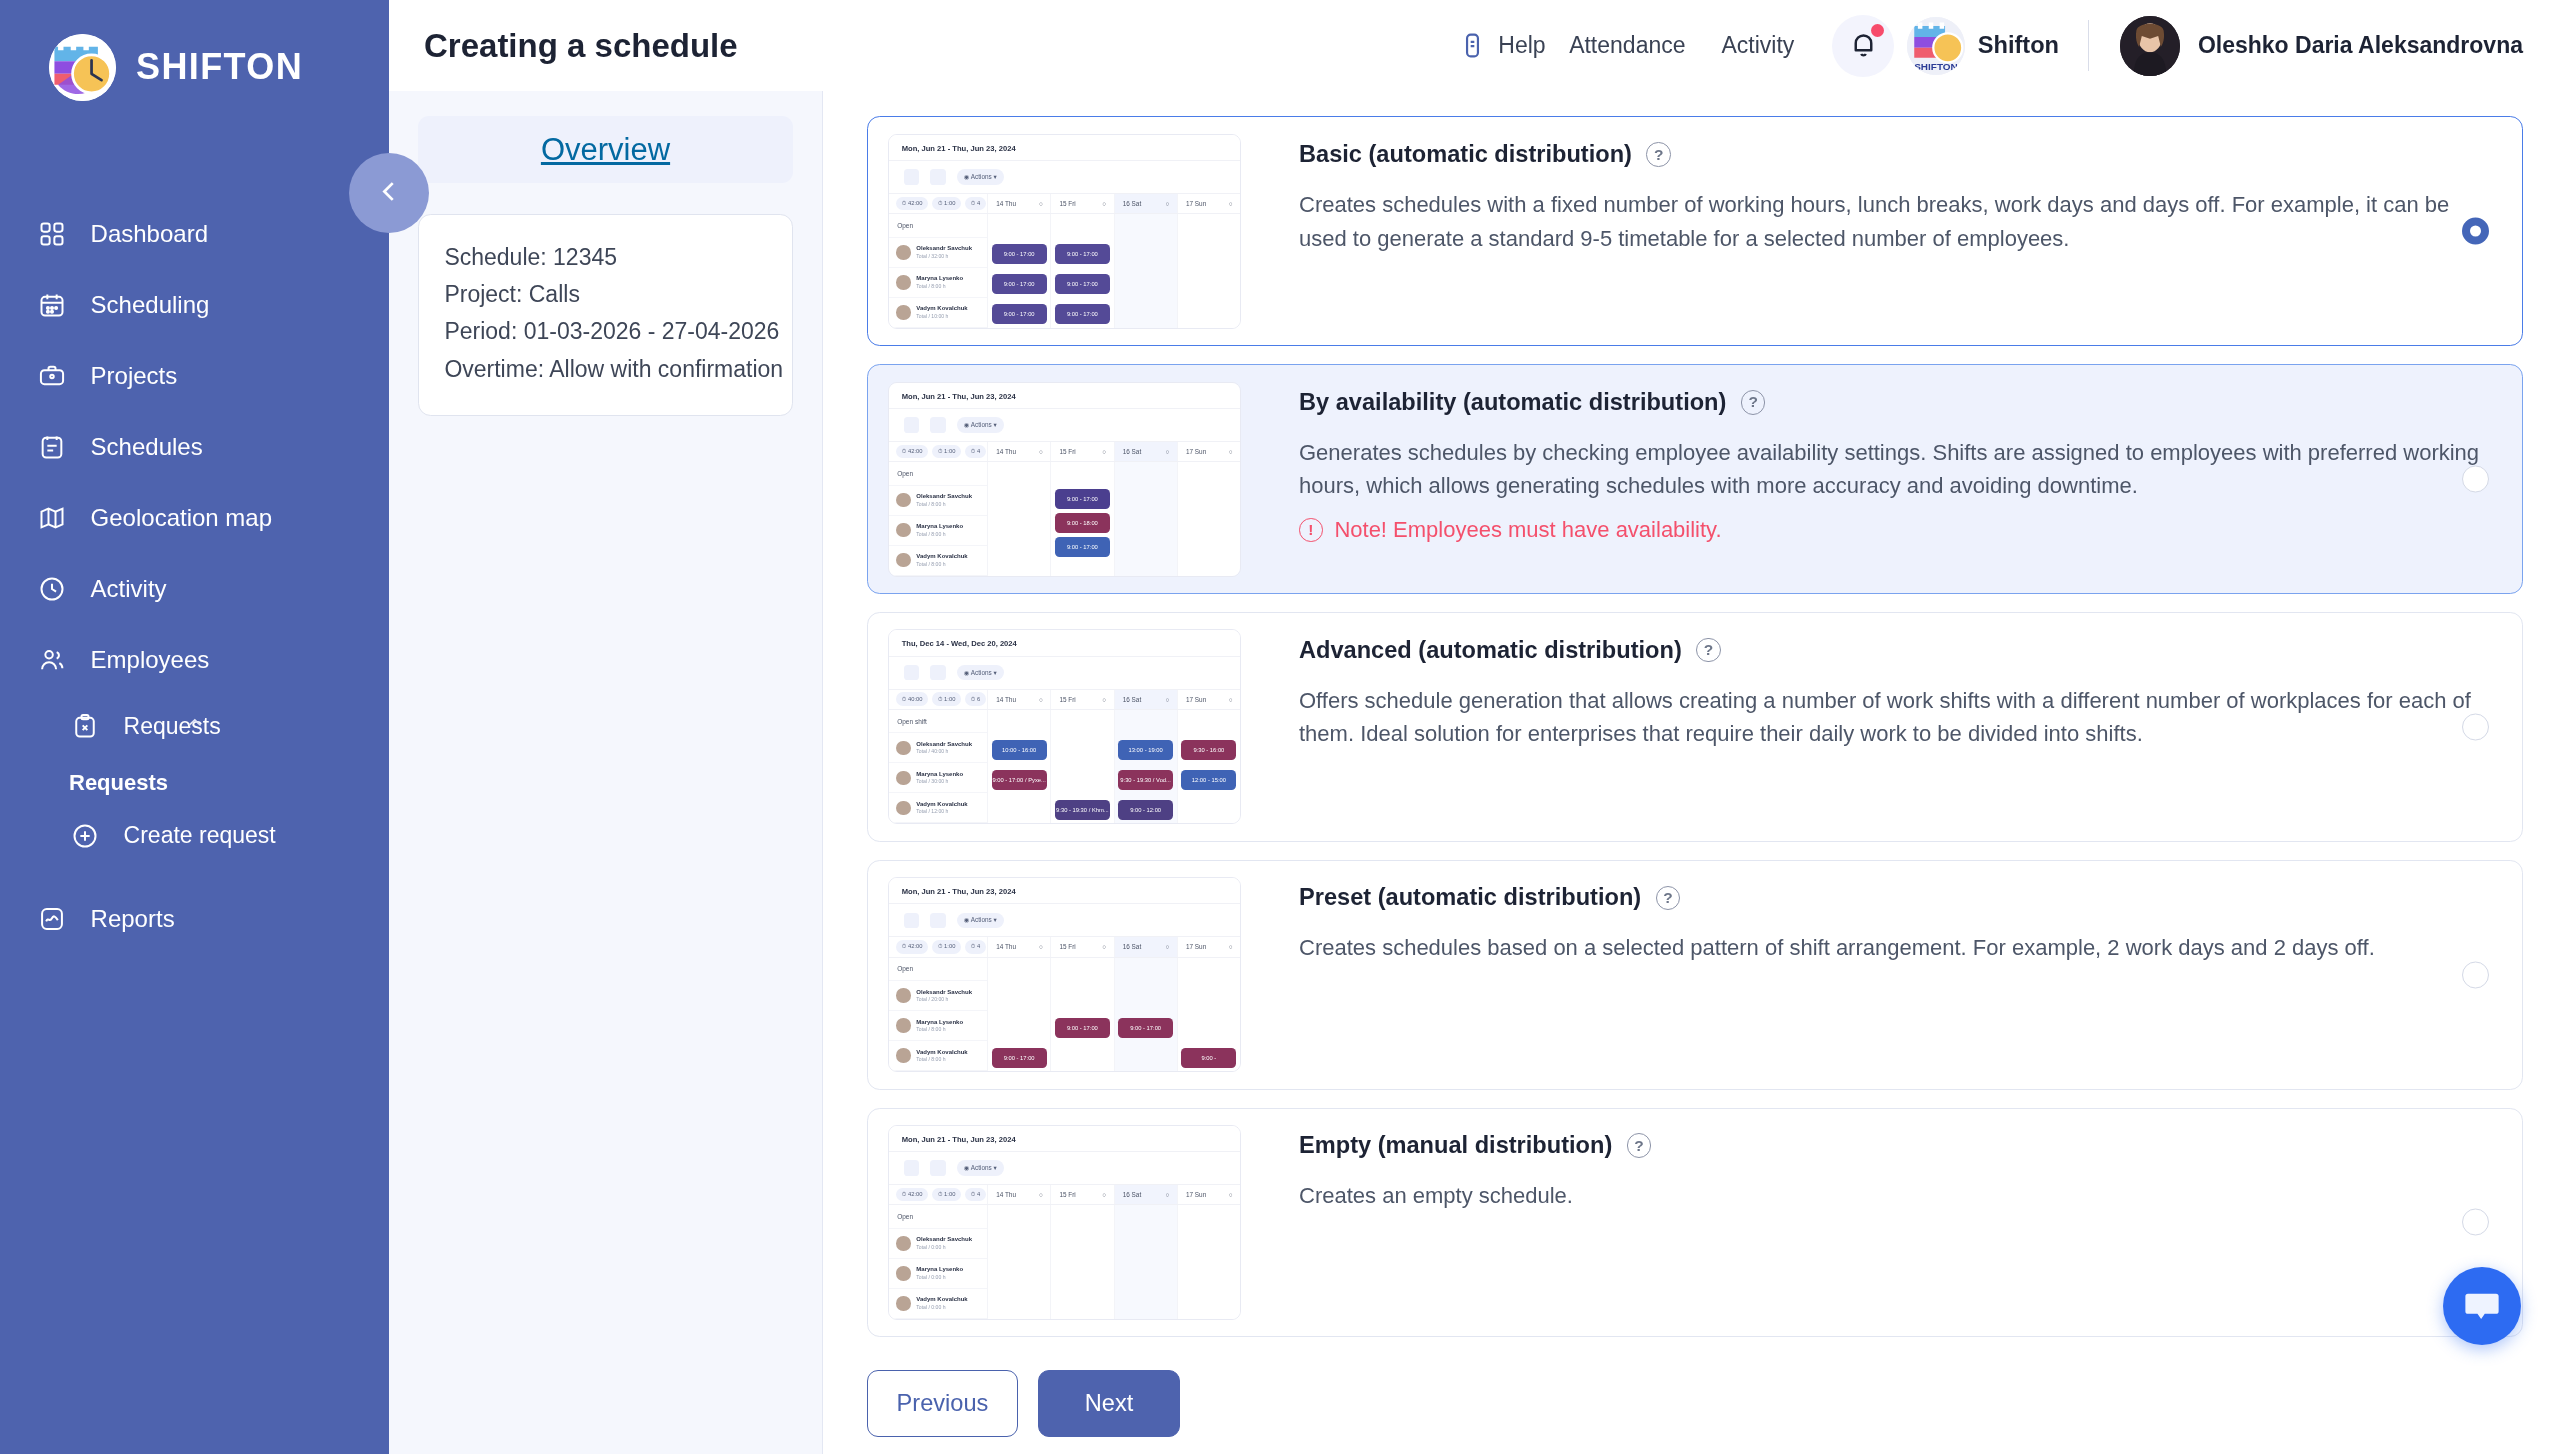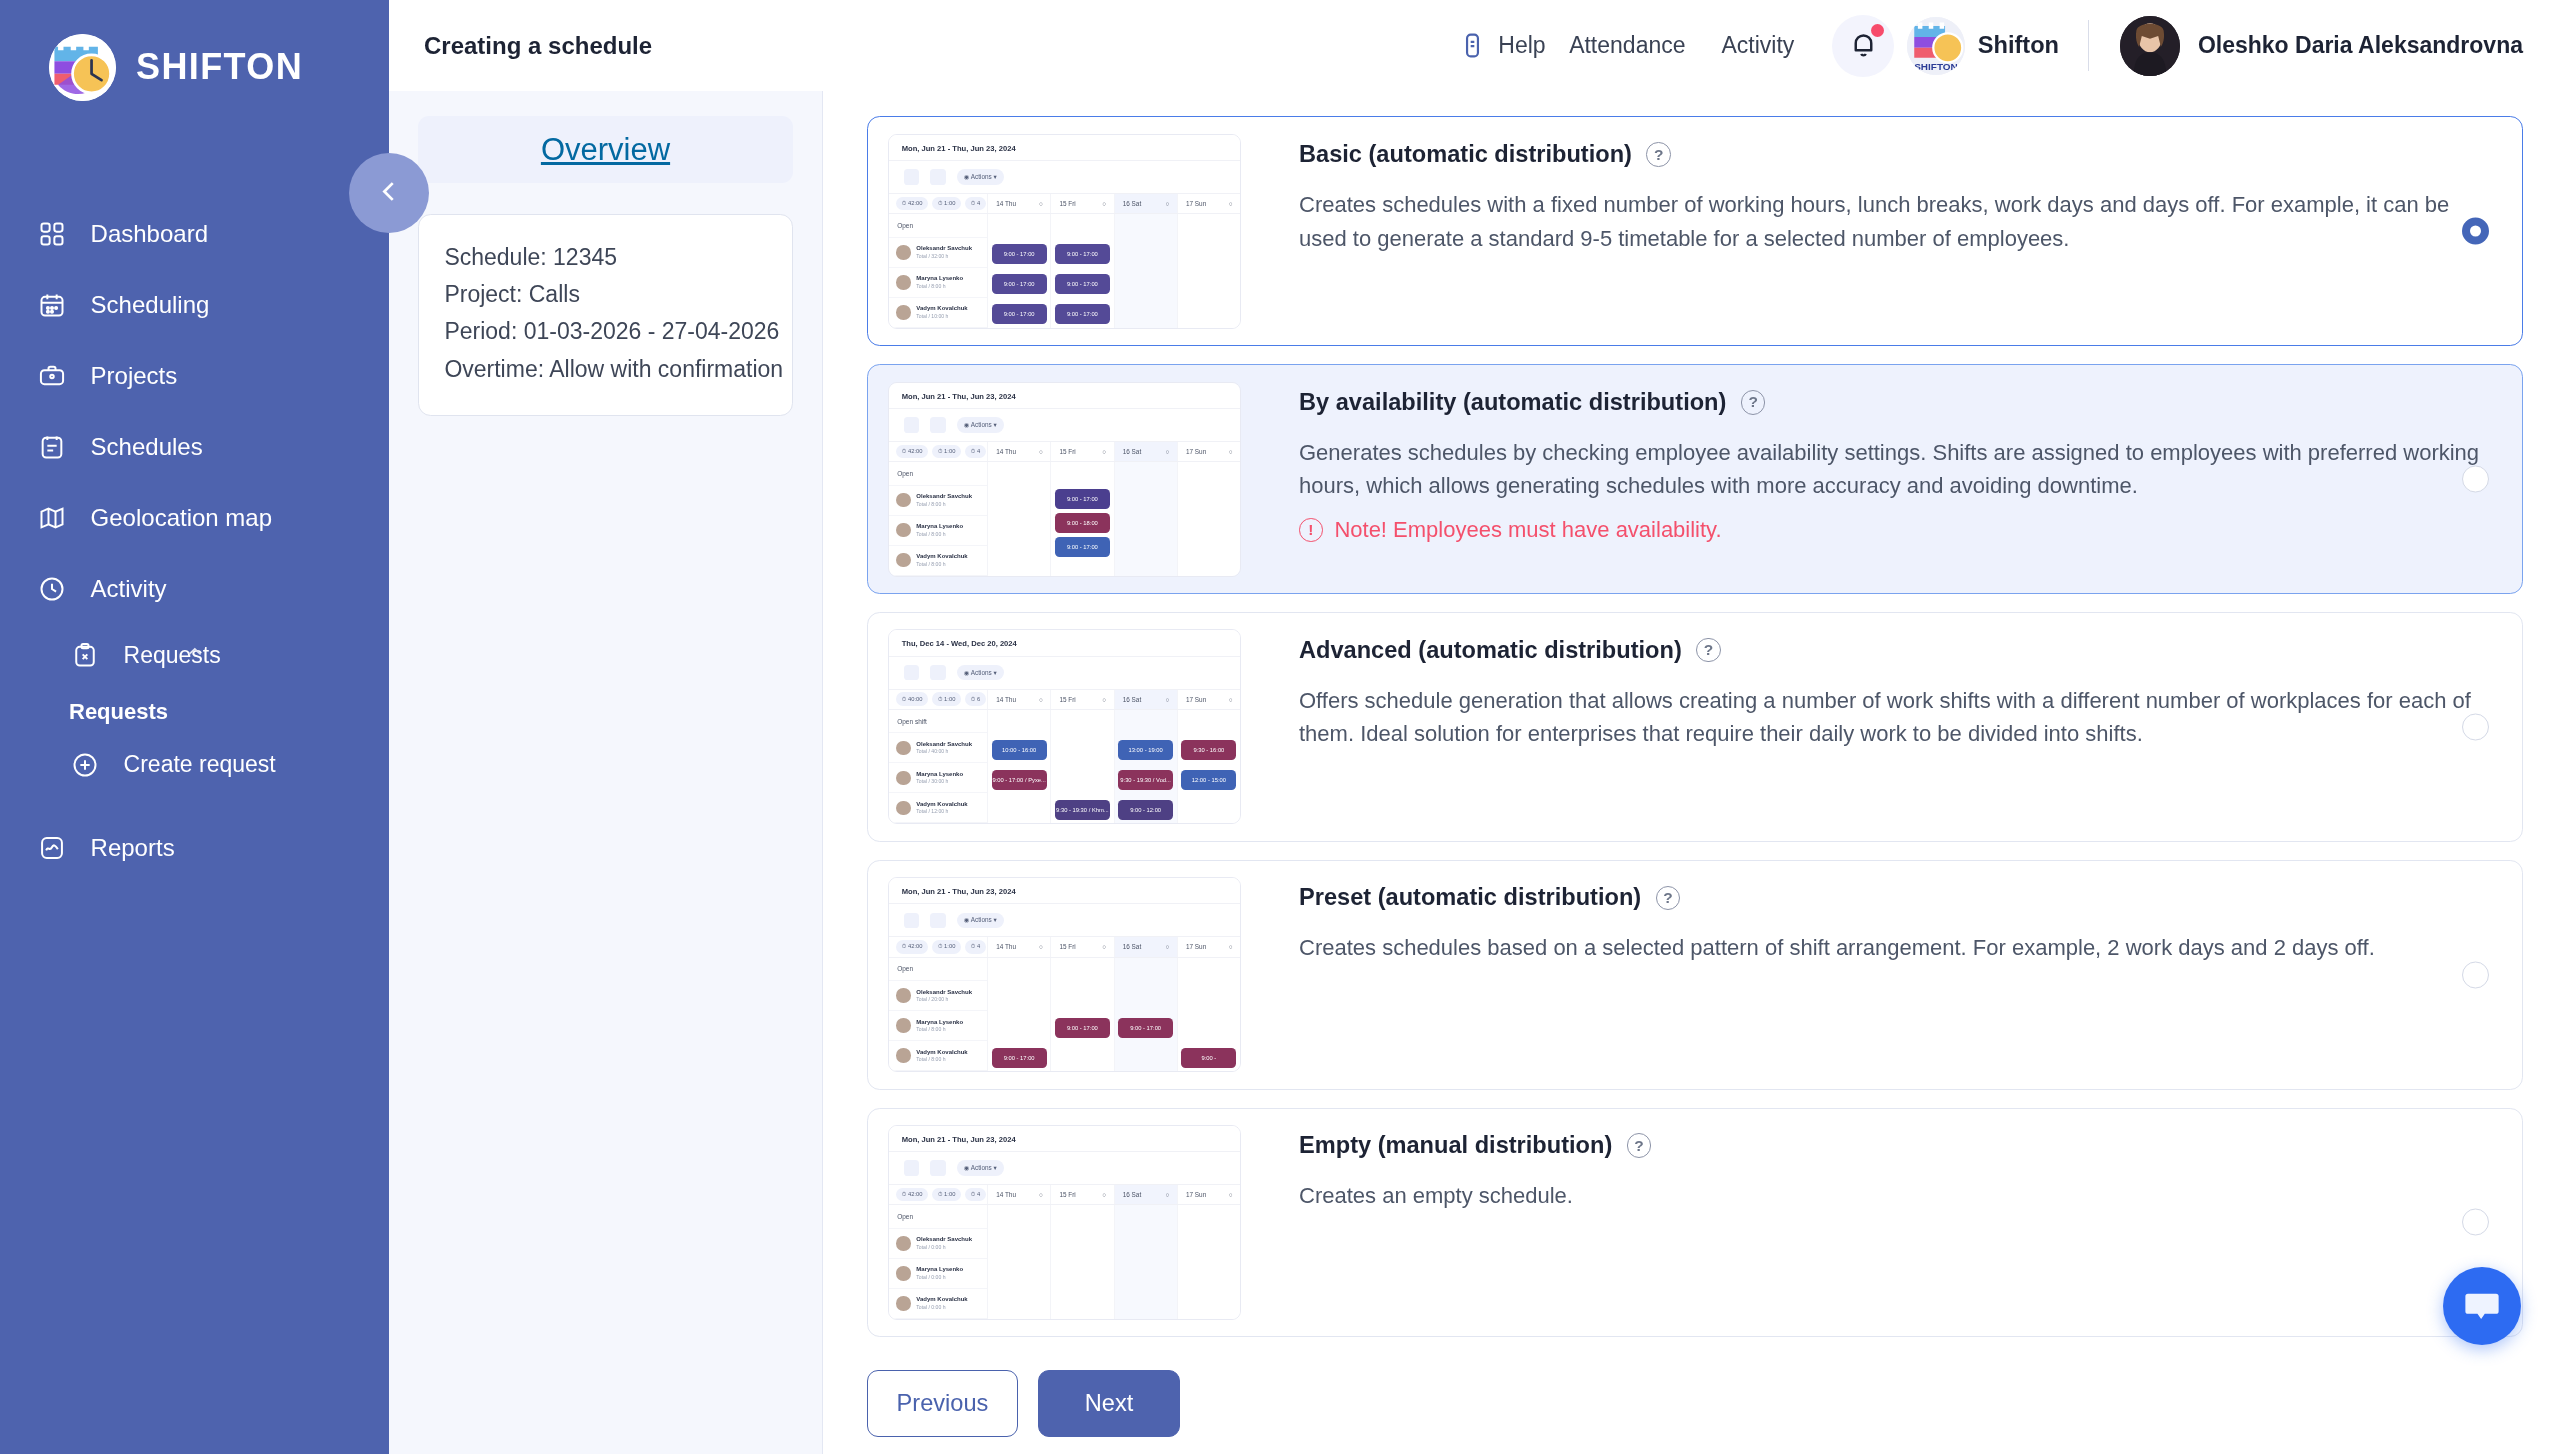--- a/index.html
+++ b/index.html
@@ -47,21 +47,21 @@
     justify-content: center; z-index: 40; cursor: pointer;
   }
   .collapse-btn svg { width: 31px; height: 31px; }
 
   
   .main { flex: 1; display: flex; flex-direction: column; min-width: 0; background:#fff; }
   .topbar {
     height: 91px; flex: 0 0 91px; background: #ffffff;
     display: flex; align-items: center; padding: 0 40px 0 35px;
   }
-  .page-title { font-size: 24px; font-weight: bold; color: #1d2334; }
+  .page-title { font-size: 33px; font-weight: bold; color: #1d2334; }
   .topbar-right { margin-left: auto; display: flex; align-items: center; gap: 0; }
   .tb-link {
     font-size: 23px; color: #3a4254; padding: 0 18px; cursor: pointer; white-space: nowrap;
   }
   .help-group { display: flex; align-items: center; gap: 11.8px; padding-right: 5.5px; cursor: pointer; }
   .help-ico svg { width: 29px; height: 29px; display:block; }
   .bell-wrap {
     width: 62px; height: 62px; border-radius: 50%; background: #f3f4fd;
     display: flex; align-items: center; justify-content: center; position: relative;
     margin: 0 12.7px 0 20px; cursor: pointer;
@@ -296,20 +296,30 @@
       <div class="nav-item">
         <span class="ico">
             <svg viewBox="0 0 24 24" fill="none" stroke="#fff" stroke-width="1.7">
               <circle cx="12" cy="12" r="9"></circle>
               <path d="M12 7.5V12l3.5 2.2"></path>
             </svg>
           </span>
         <span>Activity</span>
       </div>
 
+      <div class="nav-item">
+        <span class="ico">
+            <svg viewBox="0 0 24 24" fill="none" stroke="#fff" stroke-width="1.7">
+              <circle cx="9.5" cy="7.5" r="3.2"></circle>
+              <path d="M3.5 20c0-3.6 2.7-6 6-6s6 2.4 6 6"></path>
+              <path d="M16 5.2a3 3 0 010 5.6M18.3 14.6c1.6.9 2.6 2.4 2.6 4.4"></path>
+            </svg>
+          </span>
+        <span>Employees</span>
+      </div>
 
       <div class="nav-item sub">
         <span class="ico">
             <svg viewBox="0 0 24 24" fill="none" stroke="#fff" stroke-width="1.7">
               <rect x="4.5" y="5" width="15" height="16" rx="3"></rect>
               <rect x="9" y="2.6" width="6" height="3.6" rx="1.3"></rect>
               <path d="M10 11.5l4 4M14 11.5l-4 4"></path>
             </svg>
           </span>
         <span>Requests</span>

